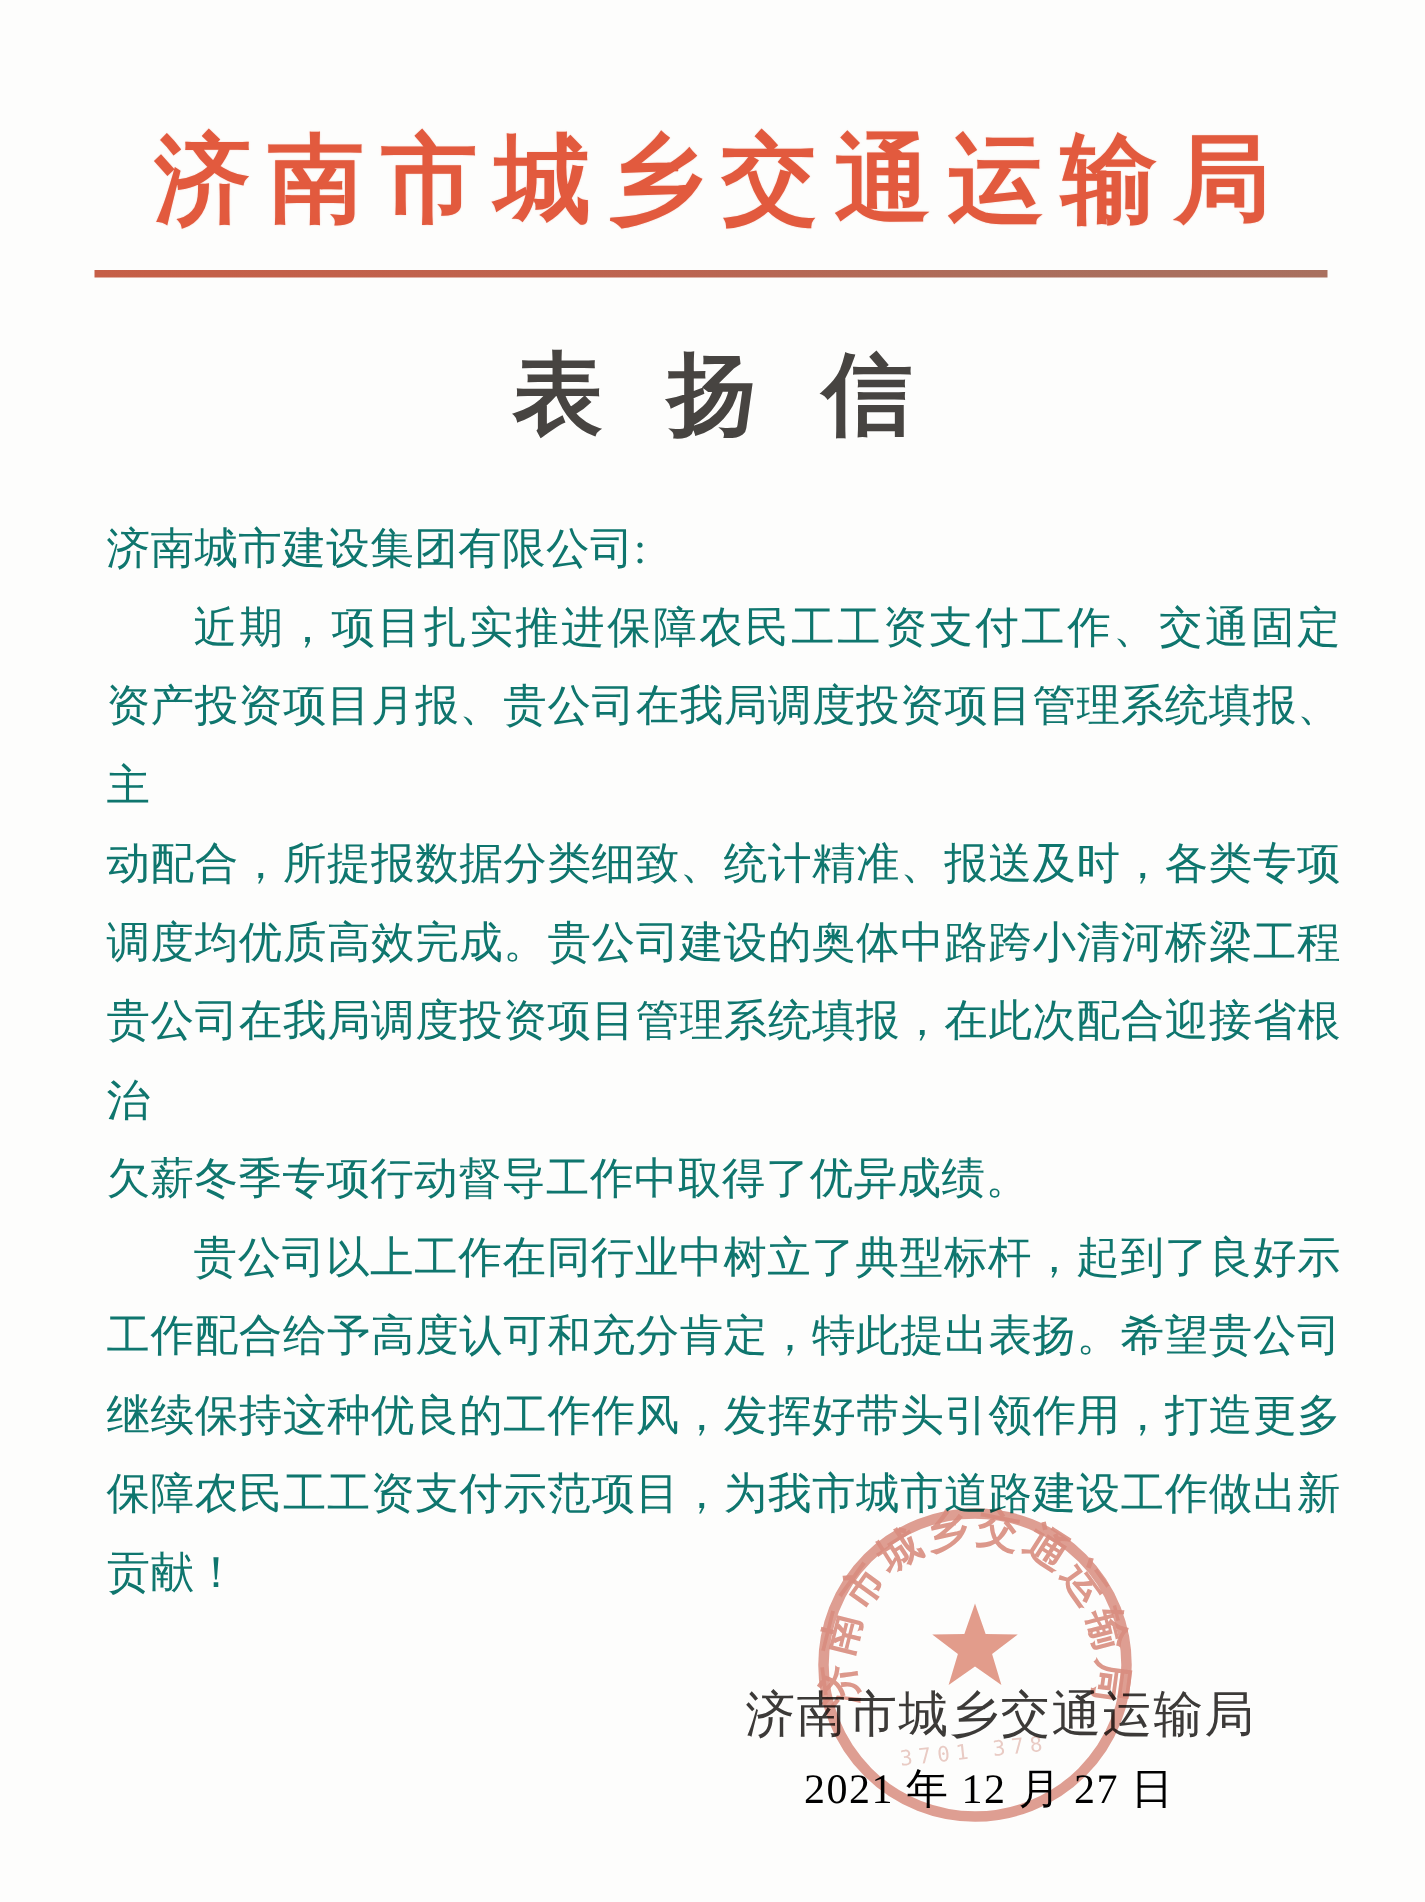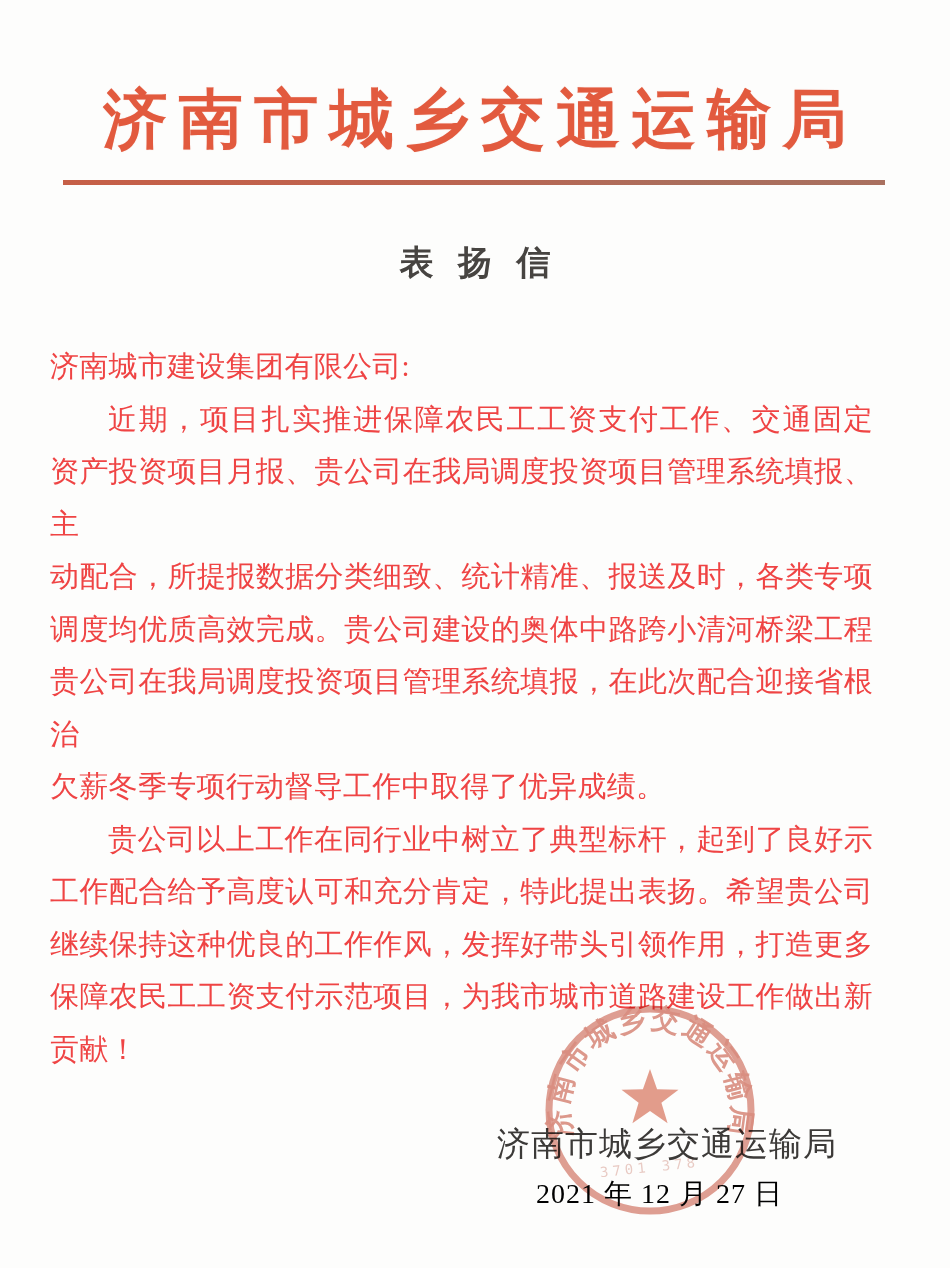--- a/index.html
+++ b/index.html
@@ -21,28 +21,28 @@
     text-shadow:0 0 1px rgba(226,90,62,.35);
   }
   .letterhead-rule{
     position:absolute;top:180px;left:63px;width:822px;height:5px;
     background:linear-gradient(90deg,#c65f47 0%,#bd6450 45%,#ab6e5c 75%,#a9705f 100%);
   }
   
   .doc-title{
     position:absolute;top:232px;left:0;width:100%;margin:0;
     text-align:center;
-    font-size:34px;font-weight:700;line-height:62px;
+    font-size:60px;font-weight:700;line-height:62px;
     color:#474441;
     letter-spacing:0.72em;text-indent:0.72em;
   }
   
   .body{
-    position:absolute;top:340px;left:50px;width:823px;
-    color:#ef4444;
+    position:absolute;top:340px;left:71px;width:823px;
+    color:#0f766e;
     font-size:29px;line-height:52.5px;
     letter-spacing:0.3px;
   }
   .salutation{text-align:left;}
   .line{
     text-align:justify;
     text-align-last:justify;
   }
   .line.first{text-indent:2em;}
   .line.last{text-align-last:left;}

